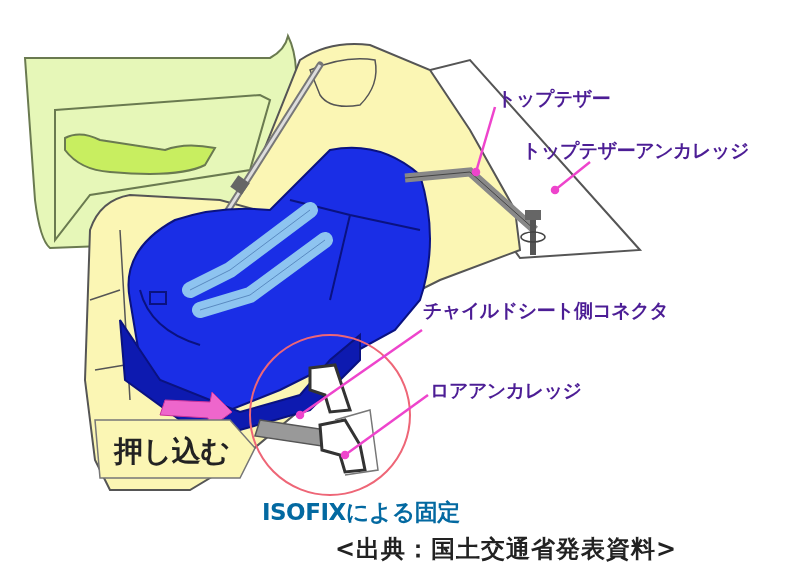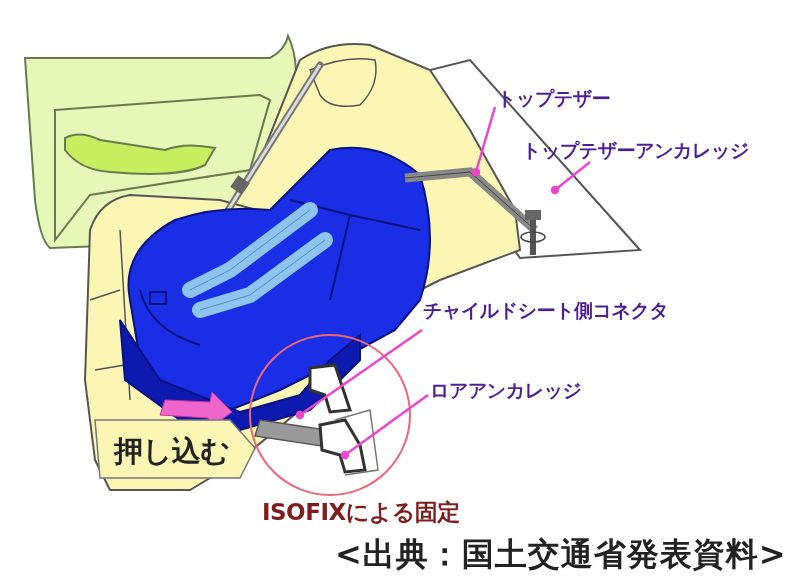--- a/index.html
+++ b/index.html
@@ -1,22 +1,22 @@
 <!DOCTYPE html>
 <html><head>
 <meta charset="utf-8">
 <style>
   html, body { margin:0; padding:0; background:#ffffff; }
   body { width:800px; height:576px; position:relative; overflow:hidden; font-family:"DejaVu Sans", sans-serif; }
   svg.art { position:absolute; left:0; top:0; width:800px; height:576px; }
   .label { position:absolute; font-family:"DejaVu Sans", sans-serif; font-weight:bold; color:#4c1d95; white-space:nowrap; letter-spacing:-0.5px; }
   .lbl-sm { font-size:19px; }
   .push { font-size:29px; color:#222; }
-  .isofix { font-size:23px; color:#7f1d1d; }
-  .source { font-size:32px; font-weight:bold; color:#222; letter-spacing:1px; }
+  .isofix { font-size:23px; color:#0369a1; }
+  .source { font-size:24px; font-weight:bold; color:#222; letter-spacing:1px; }
 </style>
 </head>
 <body>
 
 <svg class="art" viewBox="0 0 800 576" xmlns="http://www.w3.org/2000/svg">
 
   <path d="M 390 80 L 470 60 L 640 250 L 520 258 Z" fill="#ffffff" stroke="#555" stroke-width="2"></path>
 
   <path d="M 25 58 L 270 58 Q 285 50 288 36 Q 295 50 296 70 L 300 190 L 260 240 L 50 248 Q 40 240 35 200 Z" fill="#e6f7b8" stroke="#6a7a50" stroke-width="2"></path>
   <path d="M 55 110 L 260 95 L 270 100 L 250 170 L 90 195 L 55 240 Z" fill="none" stroke="#6a7a50" stroke-width="2"></path>

